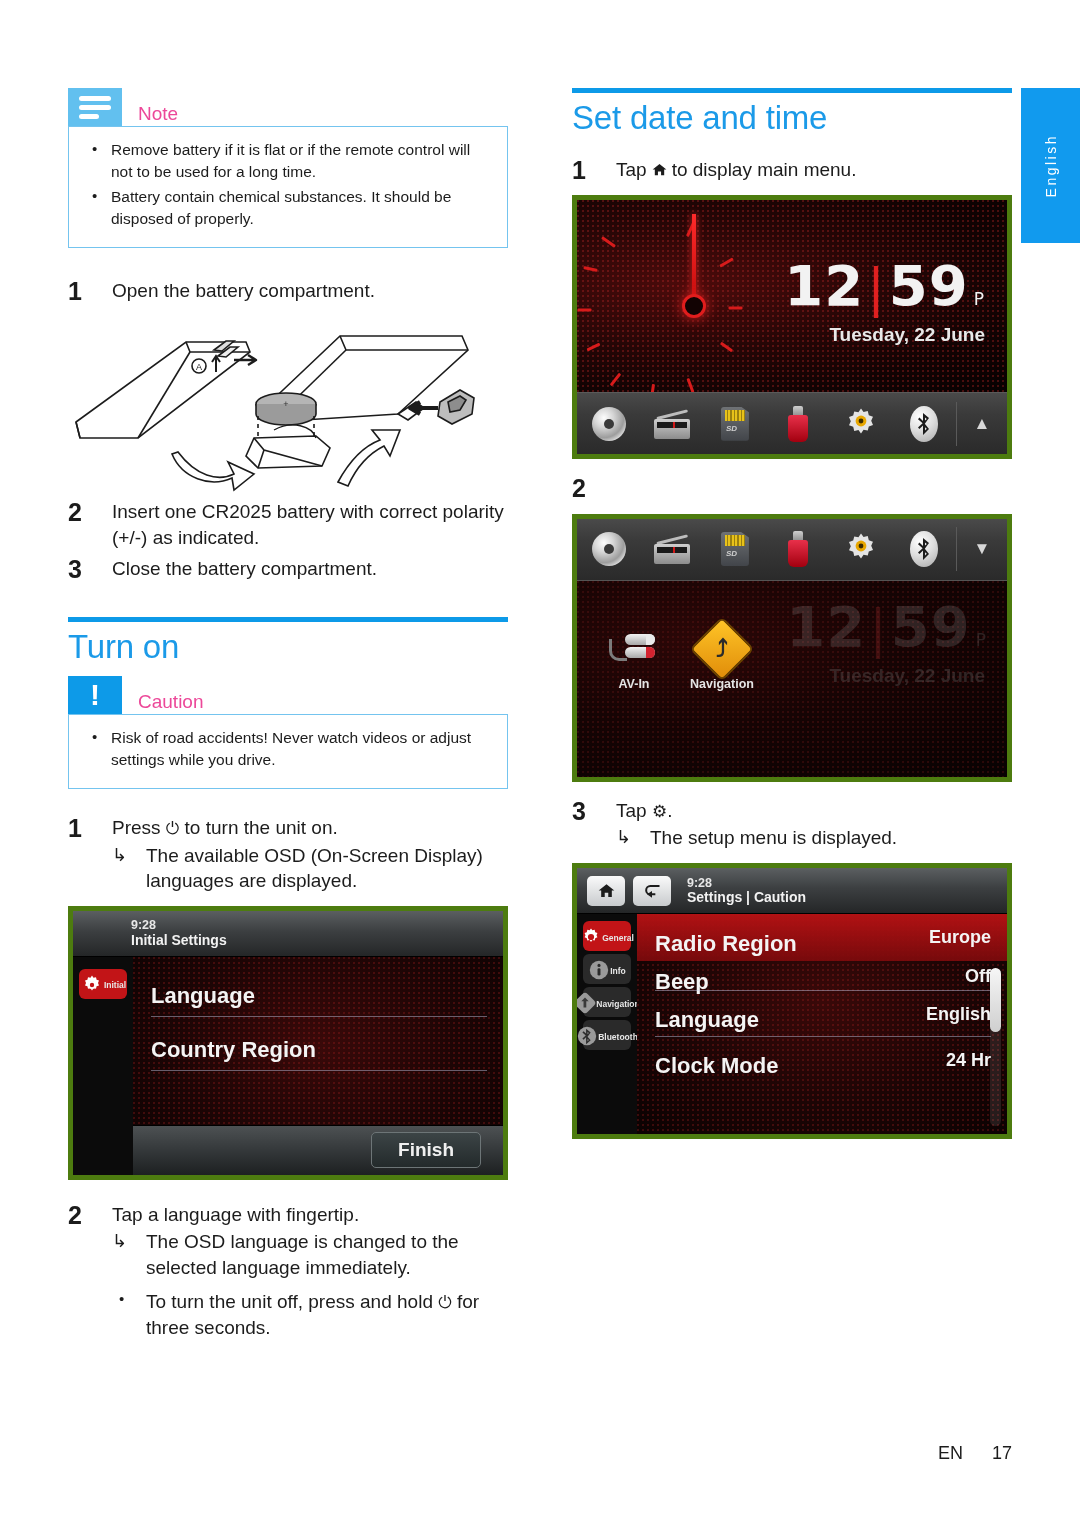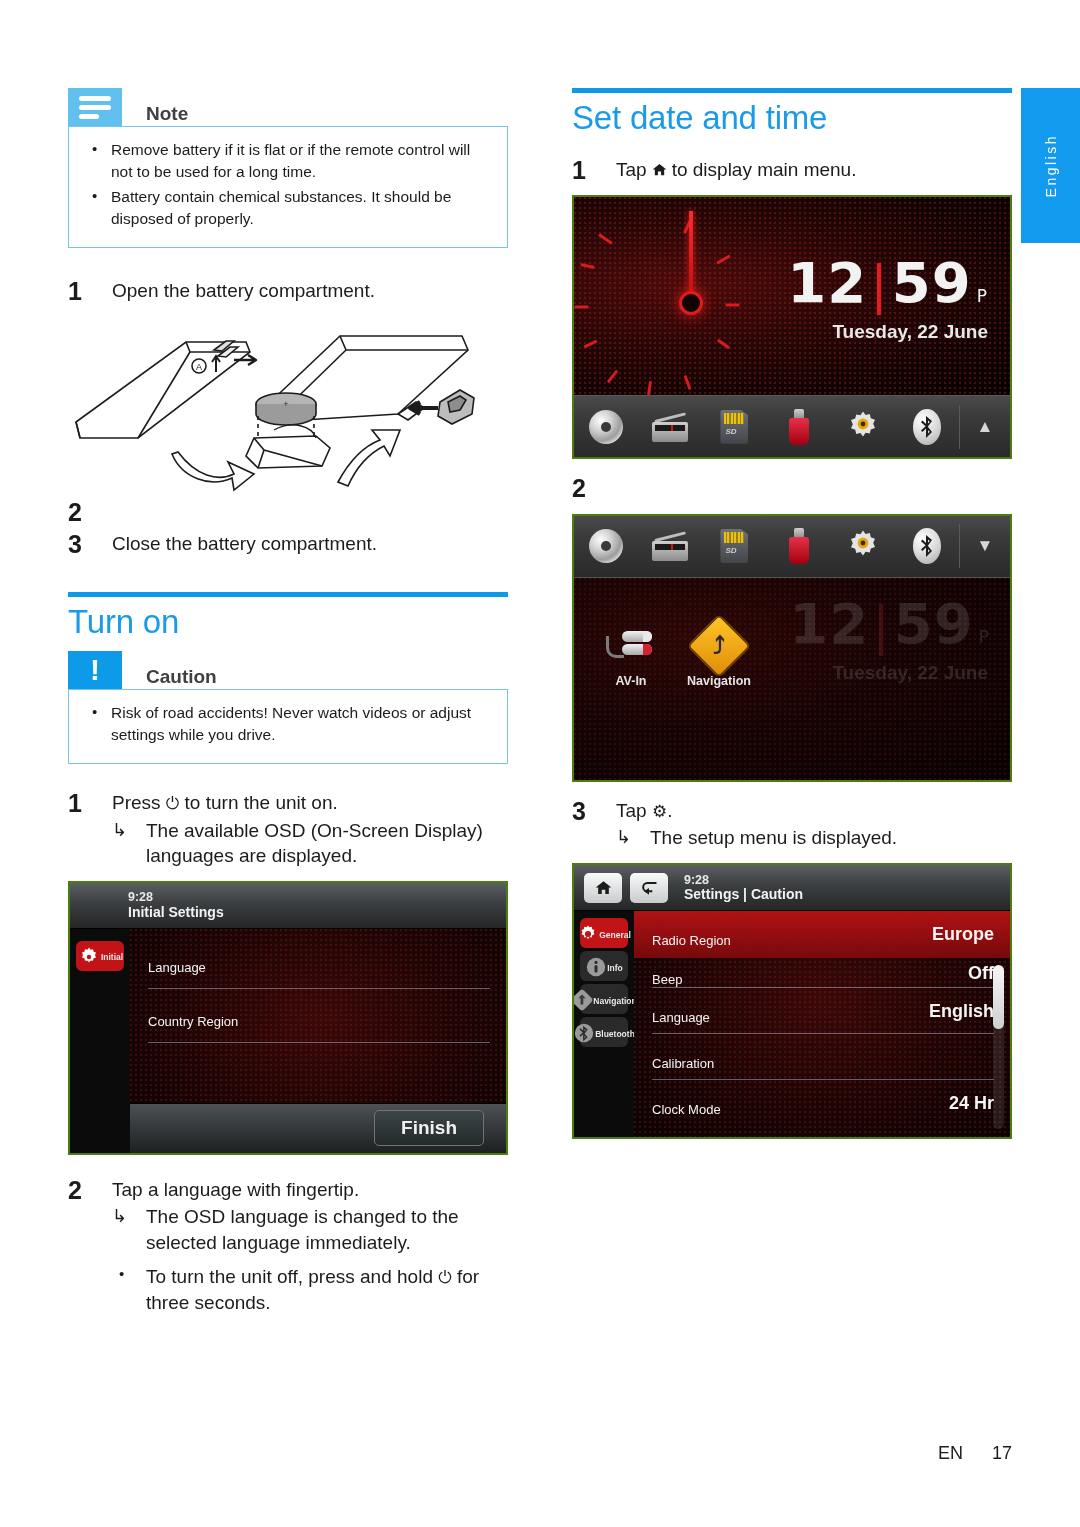--- a/index.html
+++ b/index.html
@@ -42,22 +42,22 @@
   }
   .callout-icon.note    { background: #62c0ef; }
   .callout-icon.caution { background: #0d9ae8; }
   .note-bars { width: 32px; display: flex; flex-direction: column; gap: 4px; align-items: flex-start; }
   .note-bars i { display:block; height: 5px; background:#fff; border-radius: 3px; }
   .note-bars i:nth-child(1) { width: 32px; }
   .note-bars i:nth-child(2) { width: 32px; }
   .note-bars i:nth-child(3) { width: 20px; }
   .excl { color:#fff; font-size: 30px; line-height: 1; font-weight: 700; }
   .callout-title {
-    font-size: 19px; color: #404040; font-weight: 700;
-    padding-left: 24px; padding-bottom: 3px; line-height: 1;
+    font-size: 19px; color: #ec4899; font-weight: 400;
+    padding-left: 16px; padding-bottom: 3px; line-height: 1;
   }
   .callout-body {
     border: 1px solid #74c4ef;
     padding: 12px 16px 14px 16px;
     background: #fff;
   }
   .callout-body ul { list-style: none; }
   .callout-body li {
     position: relative;
     padding-left: 26px;
@@ -99,21 +99,21 @@
   }
   .sub-mark { flex: 0 0 34px; font-size: 18px; line-height: 1.35; }
   .sub-text { flex: 1 1 auto; font-size: 19px; line-height: 1.35; }
   .sub-bullet .sub-mark { font-size: 15px; padding-left: 7px; }
   .inline-ico { font-size: 17px; }
 
   
   .device {
     position: relative;
     background: #111;
-    border: 2px solid #4d7c0f;
+    border: 5px solid #4d7c0f;
     overflow: hidden;
     margin-top: 12px;
   }
 
   
   .clock-screen { width: 440px; height: 264px; }
   .clock-face {
     position: absolute; inset: 0 0 62px 0;
     background: radial-gradient(ellipse at 26% 44%, #4a0a0a 0%, #250505 42%, #120303 72%, #080202 100%);
   }
@@ -283,21 +283,21 @@
       radial-gradient(circle at 1px 1px, rgba(160,30,30,.33) 0.7px, transparent 1px),
       radial-gradient(ellipse at 50% 40%, #3a0909 0%, #1c0505 55%, #0b0202 100%);
     background-size: 5px 5px, auto;
     padding: 6px 0 0 0;
   }
   .row {
     height: 49px; display:flex; align-items:center;
     padding: 0 16px 0 18px; position: relative;
   }
   .row.sel { background: linear-gradient(to bottom, rgba(185,18,20,.95), rgba(125,10,12,.92)); }
-  .row .rk { color:#f4f4f4; font-size: 13px; font-weight: 400; flex:1 1 auto;margin-top:12px; }
+  .row .rk { color:#f4f4f4; font-size: 22px; font-weight: 700; flex:1 1 auto;margin-top:12px; }
   .row .rv { color:#f4f4f4; font-size: 18px; font-weight: 700; }
   .row.div:after {
     content:""; position:absolute; left: 18px; right: 16px; bottom: 0;
     height:1px; background: rgba(200,205,235,.45);
   }
   .scroll-track {
     position:absolute; right: 6px; top: 54px; bottom: 8px; width: 11px;
     border-radius: 6px; background: rgba(255,255,255,.10);
   }
   .scroll-thumb {
@@ -410,20 +410,21 @@
 
         <g stroke-width="1.6">
           <path d="M110 142 C128 166 150 172 166 164 L160 152 L186 164 L166 180 L164 168 C142 178 114 168 104 144 Z" fill="#fff"></path>
           <path d="M270 172 C282 150 296 136 312 130 L304 120 L332 120 L322 146 L316 136 C300 144 288 158 280 176 Z" fill="#fff"></path>
         </g>
       </svg>
     </div>
 
     <div class="step" style="margin-top:4px">
       <div class="step-num">2</div>
+      <div class="step-body">Insert one CR2025 battery with correct polarity (+/-) as indicated.</div>
     </div>
     <div class="step" style="margin-top:6px">
       <div class="step-num">3</div>
       <div class="step-body">Close the battery compartment.</div>
     </div>
 
     <div class="sec-head">
       <div class="sec-rule"></div>
       <div class="sec-title">Turn on</div>
     </div>
@@ -758,24 +759,20 @@
           <div class="rv">Europe</div>
         </div>
         <div class="row div" style="height:30px">
           <div class="rk">Beep</div>
           <div class="rv">Off</div>
         </div>
         <div class="row div" style="height:46px">
           <div class="rk">Language</div>
           <div class="rv">English</div>
         </div>
-        <div class="row div" style="height:46px">
-          <div class="rk">Calibration</div>
-          <div class="rv"></div>
-        </div>
         <div class="row" style="height:46px">
           <div class="rk">Clock Mode</div>
           <div class="rv">24 Hr</div>
         </div>
         <div class="scroll-track"></div>
         <div class="scroll-thumb"></div>
       </div>
     </div>
 
   </div>

